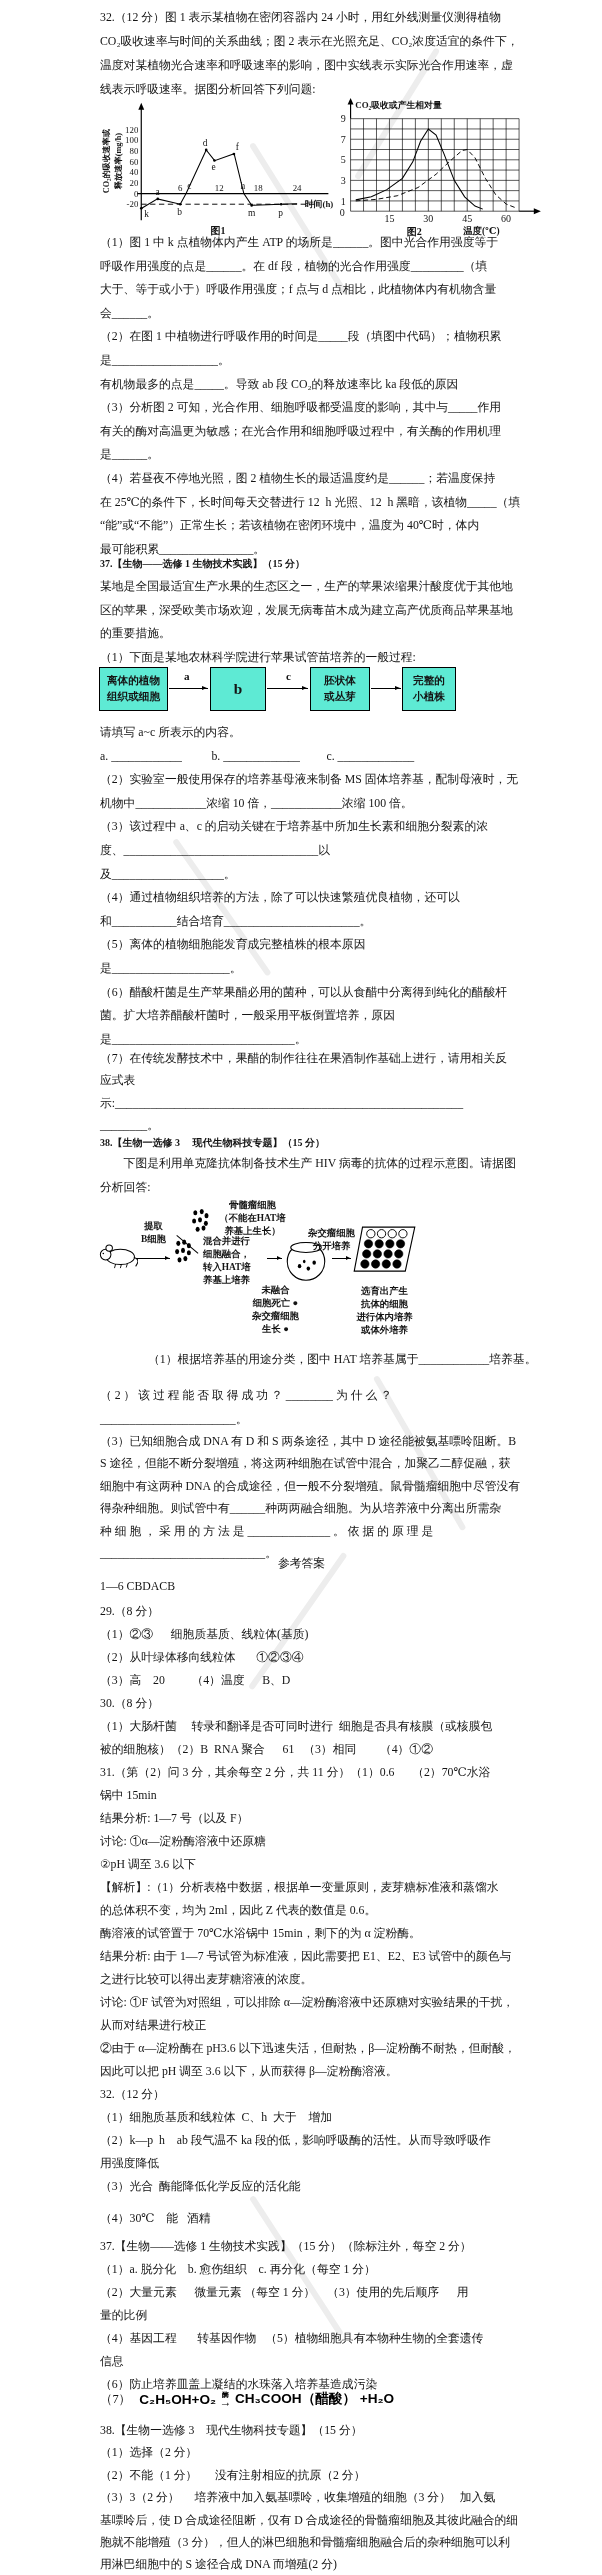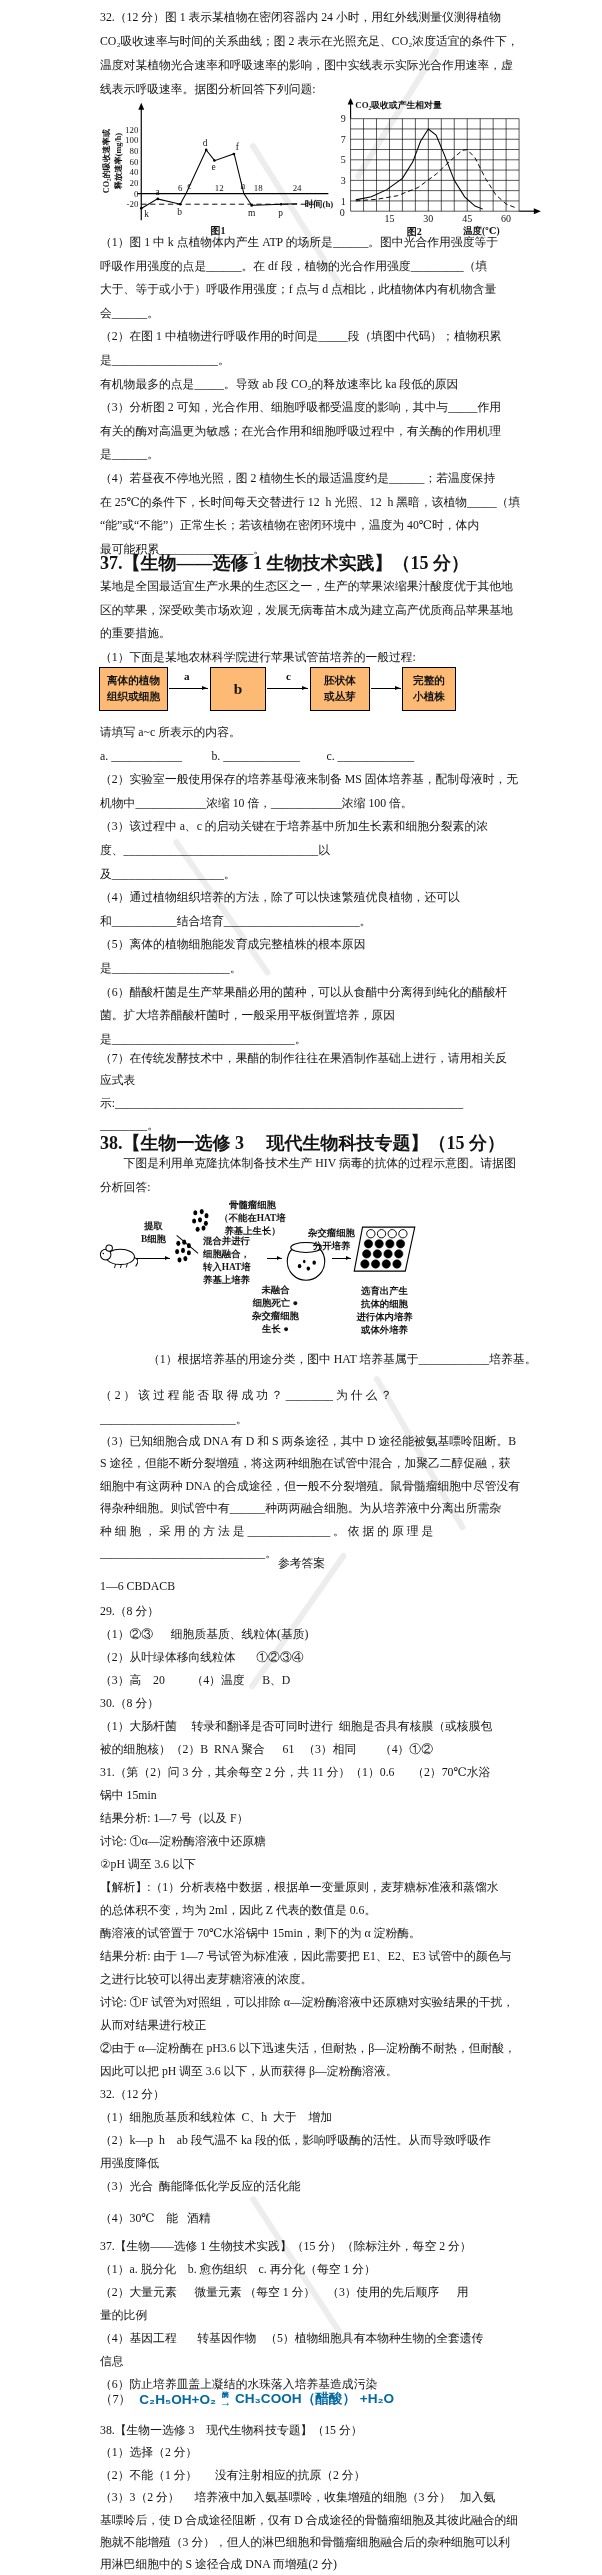--- a/index.html
+++ b/index.html
@@ -5,43 +5,43 @@
   html,body{margin:0;padding:0;background:#ffffff;}
   .page{position:relative;width:603px;height:2576px;background:#fff;overflow:hidden;
         font-family:"Liberation Serif","DejaVu Serif",serif;color:#141414;}
   .wm{position:absolute;background:#ededed;height:5.9px;border-radius:3px;transform-origin:left top;}
   .blk{position:absolute;left:100px;font-size:11.8px;}
   .ln{white-space:pre;}
   .lh41 .ln{line-height:24px;height:24px;}
   .lh40 .ln{line-height:23.6px;height:23.6px;}
   .lh39 .ln{line-height:23px;height:23px;}
   .lh38 .ln{line-height:22.4px;height:22.4px;}
-  .hdr{position:absolute;left:100px;font-size:18px;font-weight:bold;white-space:pre;}
+  .hdr{position:absolute;left:100px;font-size:10px;font-weight:bold;white-space:pre;}
   .centerline{position:absolute;left:0;width:603px;text-align:center;font-size:11.8px;}
   
   .fc{position:absolute;left:0;top:666px;width:603px;height:54px;}
   .fc-box{position:absolute;top:1.2px;border:1.2px solid #000;display:flex;flex-direction:column;
-          justify-content:center;align-items:center;font-weight:bold;font-size:10.6px;line-height:16px;background:#fdba74;}
+          justify-content:center;align-items:center;font-weight:bold;font-size:10.6px;line-height:16px;background:#5eead4;}
   .fc-b{font-size:15.3px;}
   .fc-arrow{position:absolute;border-top:1.2px solid #000;height:0;}
   .fc-arrow:after{content:"";position:absolute;right:-1.2px;top:-3.2px;width:0;height:0;
                   border:2.7px solid transparent;border-left:5.9px solid #000;}
   .fc-lbl{position:absolute;font-size:11.2px;font-weight:bold;font-family:"Liberation Serif",serif;}
   
   .dg{position:absolute;left:0;top:1201px;width:603px;height:142px;}
   .dlab{position:absolute;font-size:9.4px;font-weight:bold;text-align:center;}
   .dlab .ln{line-height:13px;height:13px;}
   .d-arrow{position:absolute;border-top:0.9px solid #000;height:0;}
   .d-arrow:after{content:"";position:absolute;right:-1.2px;top:-2.7px;width:0;height:0;
                  border:2.2px solid transparent;border-left:4.7px solid #000;}
   .conn{position:absolute;border-top:0.8px solid #000;transform-origin:left top;}
   
   .formula-line{position:absolute;left:100px;font-size:12.4px;display:flex;align-items:center;gap:8.3px;}
   .f-pre{color:#141414;}
-  .f-main{color:#0369a1;font-weight:bold;font-size:13.6px;font-family:"Liberation Sans","DejaVu Sans",sans-serif;
+  .f-main{color:#000000;font-weight:bold;font-size:13.6px;font-family:"Liberation Sans","DejaVu Sans",sans-serif;
           display:inline-flex;align-items:center;gap:3.5px;}
   .f-arrow{display:inline-flex;flex-direction:column;align-items:center;line-height:1;}
   .f-over{font-size:7px;line-height:6.5px;}
   .f-arr{font-size:11.8px;line-height:8.3px;}
   svg text{font-family:"Liberation Serif","DejaVu Serif",serif;fill:#141414;}
 </style>
 </head>
 <body>
 
 <div class="page">

